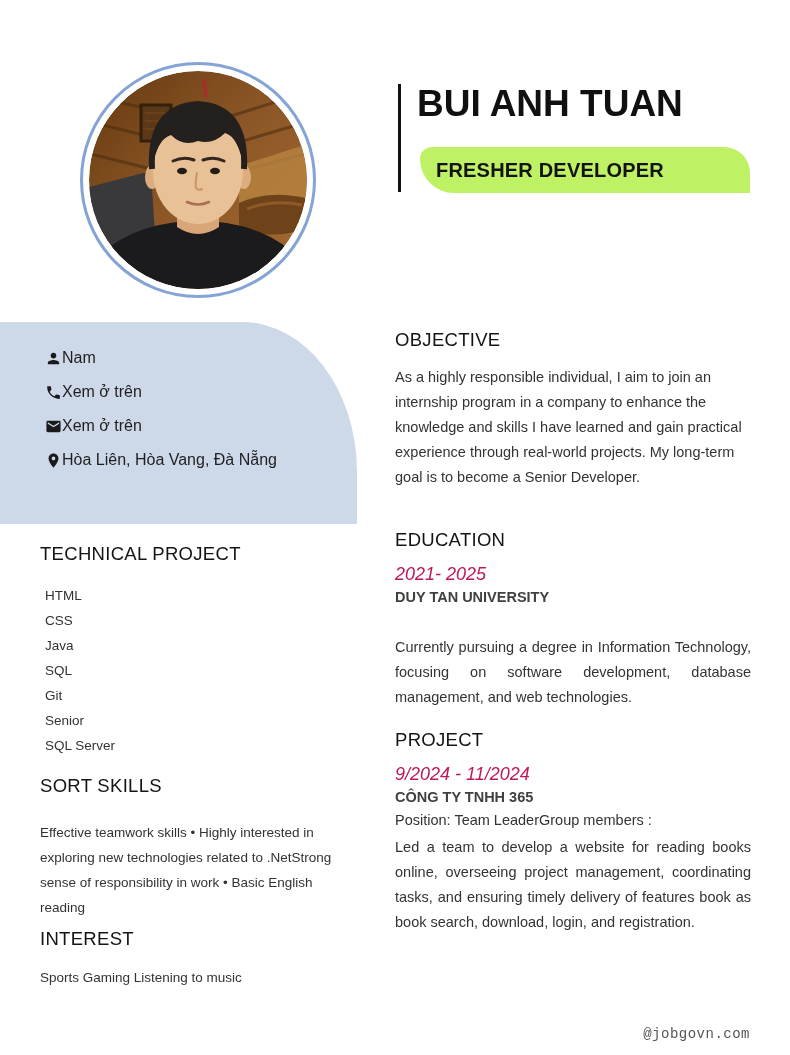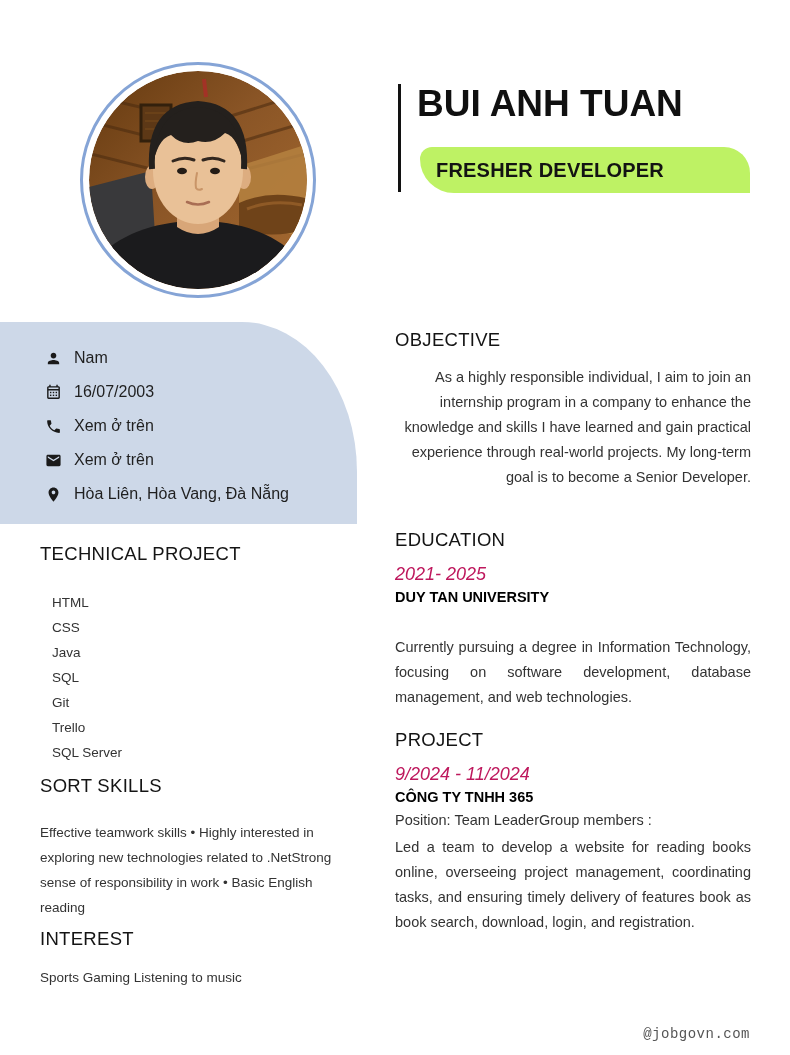--- a/index.html
+++ b/index.html
@@ -15,43 +15,43 @@
   .name-rule{position:absolute;left:398px;top:84px;width:3px;height:108px;background:#121212;}
   .name{position:absolute;left:417px;top:84px;font-size:37px;line-height:1.1;font-weight:bold;color:#101010;}
   .title-banner{position:absolute;left:420px;top:147px;width:330px;height:46px;background:#bef264;
                 border-radius:12px 26px 0 34px;display:flex;align-items:center;
                 padding-left:16px;box-sizing:border-box;}
   .title-banner .title-text{font-size:20px;font-weight:bold;color:#131313;letter-spacing:.2px;}
 
   
   .info-box{position:absolute;left:0;top:322px;width:357px;height:202px;background:#cdd8e8;
             border-top-right-radius:115px 150px;padding:19px 0 0 45px;box-sizing:border-box;}
-  .info-row{display:flex;align-items:center;height:34px;gap:12px;}
+  .info-row{display:flex;align-items:center;height:34px;gap:0;}
   .info-row svg{width:17px;height:17px;flex:none;fill:#1a1a1a;}
   .info-row .info-text{font-size:16px;color:#1f1f1f;}
 
   
   .sec-h{position:absolute;font-size:18.5px;font-weight:normal;color:#141414;letter-spacing:.3px;line-height:24px;}
   .lh{left:40px;} .rh{left:395px;}
 
   
-  .skills-list{position:absolute;left:40px;top:578px;margin:12px;padding:0;list-style:none;}
+  .skills-list{position:absolute;left:40px;top:578px;margin:5px;padding:0;list-style:none;}
   .skills-list li{font-size:13.5px;line-height:25px;color:#333;}
   .para-left{position:absolute;left:40px;width:318px;font-size:13.5px;line-height:25px;color:#333;margin:0;}
   #sort-text{top:820px;}
   #interest-text{top:965px;}
 
   
-  .para-right{position:absolute;left:395px;width:356px;font-size:14.5px;line-height:25px;color:#333;margin:0;text-align:right;}
+  .para-right{position:absolute;left:395px;width:356px;font-size:14.5px;line-height:25px;color:#333;margin:0;}
   .justify{text-align:justify;}
   #objective-text{top:365px;}
   .meta{position:absolute;left:395px;margin:0;}
   .meta div{line-height:23px;}
   .meta .date{font-style:italic;font-size:18px;color:#be185d;}
-  .meta .org{font-weight:bold;font-size:14.5px;color:#000000;}
+  .meta .org{font-weight:bold;font-size:14.5px;color:#404040;}
   .meta .sub{font-size:14.5px;color:#333;}
   #edu-meta{top:563px;}
   #edu-desc{top:635px;}
   #proj-meta{top:763px;}
   #proj-desc{top:835px;}
 
   
   .watermark{position:absolute;right:40px;top:1026px;
              font-family:"Liberation Mono","DejaVu Sans Mono",monospace;
              font-size:14px;color:#555;letter-spacing:.5px;}
@@ -120,32 +120,20 @@
 
   <div class="info-box">
     <div class="info-row">
       <svg viewBox="0 0 24 24">
           <path d="M12 12c2.2 0 4-1.8 4-4s-1.8-4-4-4-4 1.8-4 4 1.8 4 4 4zm0 2c-2.7 0-8 1.3-8 4v2h16v-2c0-2.7-5.3-4-8-4z"></path>
         </svg>
       <span class="info-text">Nam</span>
     </div>
     <div class="info-row">
       <svg viewBox="0 0 24 24">
-          <path d="M19 3h-1V1h-2v2H8V1H6v2H5c-1.1 0-2 .9-2 2v14c0 1.1.9 2 2 2h14c1.1 0 2-.9 2-2V5c0-1.1-.9-2-2-2zm0 16H5V9h14v10zM5 7V5h14v2H5z"></path>
-          <rect x="7" y="11" width="2" height="2"></rect>
-          <rect x="11" y="11" width="2" height="2"></rect>
-          <rect x="15" y="11" width="2" height="2"></rect>
-          <rect x="7" y="15" width="2" height="2"></rect>
-          <rect x="11" y="15" width="2" height="2"></rect>
-          <rect x="15" y="15" width="2" height="2"></rect>
-        </svg>
-      <span class="info-text">16/07/2003</span>
-    </div>
-    <div class="info-row">
-      <svg viewBox="0 0 24 24">
           <path d="M6.62 10.79c1.44 2.83 3.76 5.14 6.59 6.59l2.2-2.2c.27-.27.67-.36 1.02-.24 1.12.37 2.33.57 3.57.57.55 0 1 .45 1 1V20c0 .55-.45 1-1 1-9.39 0-17-7.61-17-17 0-.55.45-1 1-1h3.5c.55 0 1 .45 1 1 0 1.25.2 2.45.57 3.57.11.35.03.74-.25 1.02l-2.2 2.2z"></path>
         </svg>
       <span class="info-text">Xem ở trên</span>
     </div>
     <div class="info-row">
       <svg viewBox="0 0 24 24">
           <path d="M20 4H4c-1.1 0-1.99.9-1.99 2L2 18c0 1.1.9 2 2 2h16c1.1 0 2-.9 2-2V6c0-1.1-.9-2-2-2zm0 4l-8 5-8-5V6l8 5 8-5v2z"></path>
         </svg>
       <span class="info-text">Xem ở trên</span>
     </div>
@@ -157,21 +145,21 @@
     </div>
   </div>
 
   <div class="sec-h lh" style="top:542px">TECHNICAL PROJECT</div>
   <ul class="skills-list">
     <li>HTML</li>
     <li>CSS</li>
     <li>Java</li>
     <li>SQL</li>
     <li>Git</li>
-    <li>Trello</li>
+    <li>Senior</li>
     <li>SQL Server</li>
   </ul>
 
   <div class="sec-h lh" style="top:774px">SORT SKILLS</div>
   <p class="para-left" id="sort-text">Effective teamwork skills • Highly interested in exploring new technologies related to .NetStrong sense of responsibility in work • Basic English reading</p>
 
   <div class="sec-h lh" style="top:927px">INTEREST</div>
   <p class="para-left" id="interest-text">Sports Gaming Listening to music</p>
 
   <div class="sec-h rh" style="top:328px">OBJECTIVE</div>

